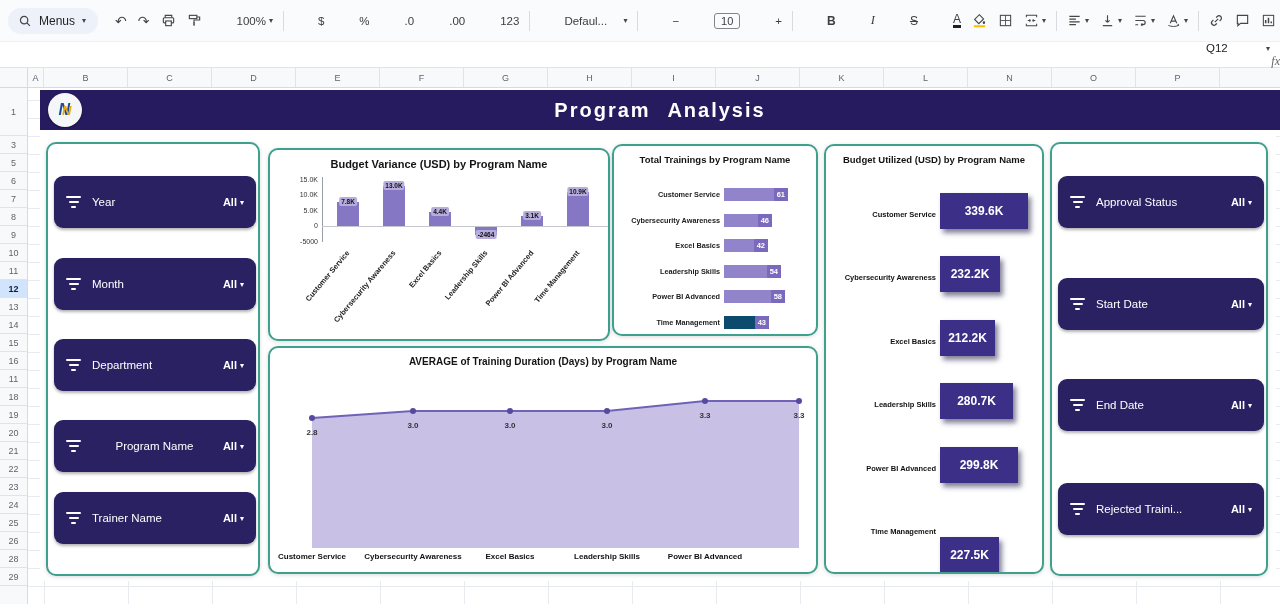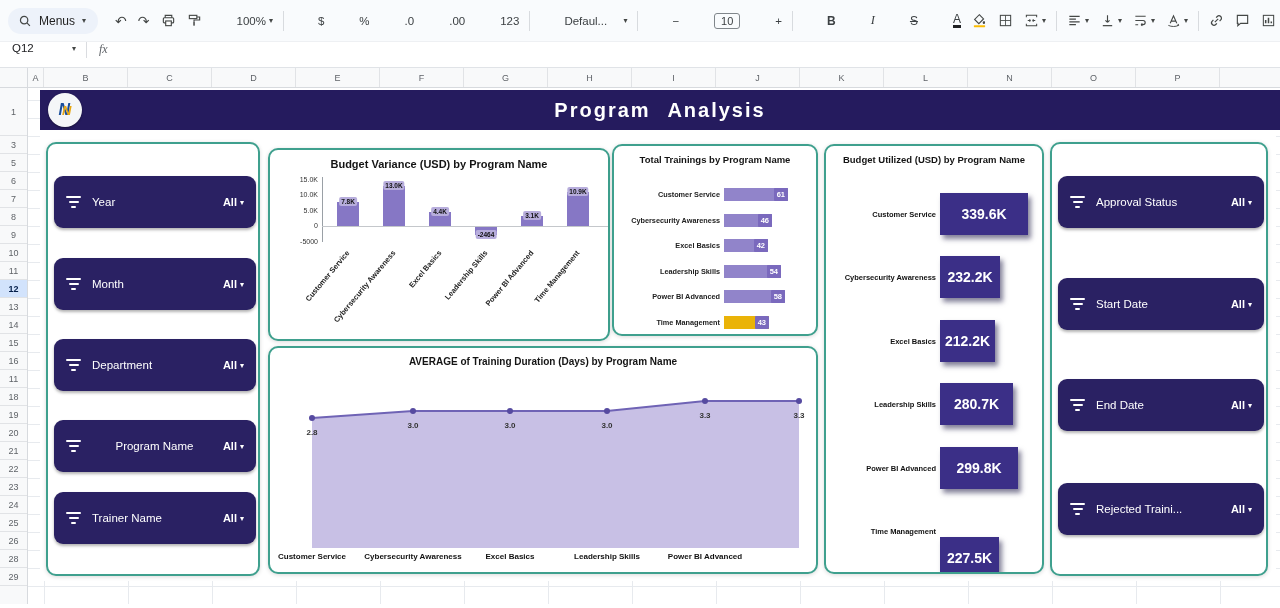--- a/index.html
+++ b/index.html
@@ -22,21 +22,21 @@
   .tb-txt { white-space:nowrap;margin-left:24px; }
   .st-bold { font-weight:700; font-size:12px; }
   .st-italic { font-style:italic; font-family:"Liberation Serif", serif; font-size:12.5px; }
   .st-strike { text-decoration:line-through; font-size:12px; }
   .st-underA { border-bottom:3px solid #202124; line-height:1.05; font-size:12px; }
   .boxed .tb-txt { border:1px solid #80868b; border-radius:3px; padding:1px 6px; font-size:11px; }
   .wide .tb-txt { width:56px; overflow:hidden; text-overflow:ellipsis; }
 
   
   .formula-bar { height:26px; background:#fff; border-bottom:1px solid #e0e3e7;
-    display:flex; align-items:flex-start; }
+    display:flex; align-items:flex-end;flex-direction:column; }
   .cellref { width:86px; padding-left:12px; font-size:11.5px; color:#202124;
     display:flex; align-items:center; justify-content:space-between; }
   .cellref .tb-caret { margin-right:10px; }
   .fbar-div { width:1px; height:16px; background:#dadce0; margin-right:12px; }
   .fx { font-family:"Liberation Serif", serif; font-style:italic; color:#5f6368; font-size:12px; }
 
   
   .colheaders { height:20px; display:flex; background:#f8f9fa; border-bottom:1px solid #d7dade; }
   .corner { width:28px; border-right:1px solid #d7dade; }
   .colh { border-right:1px solid #e1e3e6; font-size:9px; color:#5f6368;
@@ -104,21 +104,21 @@
   
   .tlab { position:absolute; left:2px; width:104px; text-align:right; font-size:7.3px;
     font-weight:700; color:#222; line-height:13px; white-space:nowrap; }
   .tbar { position:absolute; height:13px; display:flex; justify-content:flex-end; align-items:center; }
   .tchip { background:#7a69bd; color:#fff; font-size:7.5px; font-weight:700;
     padding:0 3px; line-height:13px; border-radius:1px; }
 
   
   .ulab { position:absolute; left:0; width:110px; text-align:right; font-size:7.5px;
     font-weight:700; color:#111; white-space:nowrap; }
-  .ubar { position:absolute; height:42px; color:#fff; font-size:14px; font-weight:700;
+  .ubar { position:absolute; height:36px; color:#fff; font-size:12px; font-weight:700;
     display:flex; align-items:center; justify-content:center;
     box-shadow:3px 4px 5px rgba(30,25,70,.55); }
 
   
   .area-svg { position:absolute; left:0; top:0; width:550px; height:228px; }
   .alab { position:absolute; transform:translateX(-50%); font-size:8px; font-weight:700; color:#333; }
   .axlab { position:absolute; transform:translateX(-50%); font-size:8px; font-weight:700;
     color:#111; white-space:nowrap; }
 </style>
 </head>
@@ -488,21 +488,21 @@
           </div>
           <div class="tlab" style="top: 118.5px;">Leadership Skills</div>
           <div class="tbar" style="top: 118.5px; left: 110px; width: 57px; background: rgb(145, 132, 202);">
             <span class="tchip">54</span>
           </div>
           <div class="tlab" style="top: 144px;">Power BI Advanced</div>
           <div class="tbar" style="top: 144px; left: 110px; width: 61px; background: rgb(145, 132, 202);">
             <span class="tchip">58</span>
           </div>
           <div class="tlab" style="top: 169.5px;">Time Management</div>
-          <div class="tbar" style="top: 169.5px; left: 110px; width: 45px; background: #eab308;">
+          <div class="tbar" style="top: 169.5px; left: 110px; width: 45px; background: #0c4a6e;">
             <span class="tchip">43</span>
           </div>
         </div>
 
       <div class="panel" id="utilized-panel">
         <div class="panel-title">Budget Utilized (USD) by Program Name</div>
       <div class="ulab" style="top: 64px;">Customer Service</div>
           <div class="ubar" style="top: 47px; left: 114px; width: 88px; background: rgb(59, 47, 135);">339.6K</div>
           <div class="ulab" style="top: 127.4px;">Cybersecurity Awareness</div>
           <div class="ubar" style="top: 110.4px; left: 114px; width: 60px; background: rgb(59, 47, 135);">232.2K</div>

